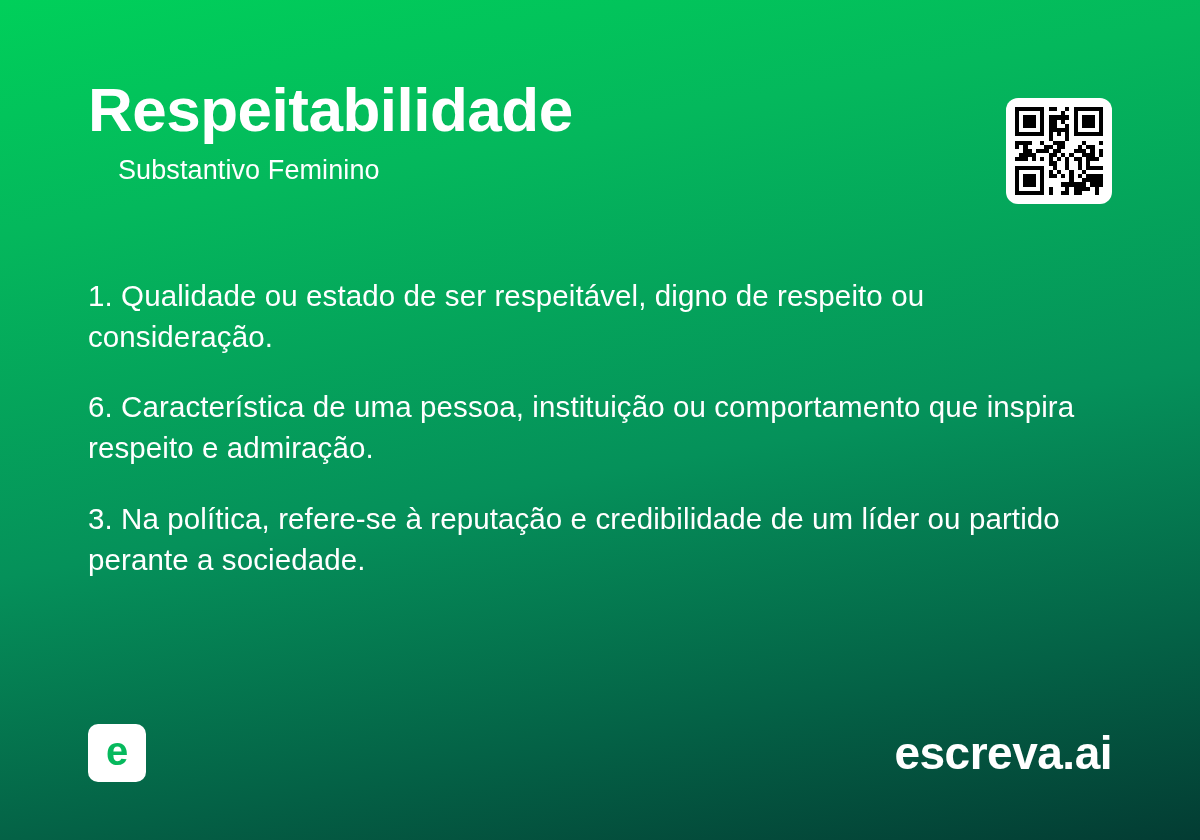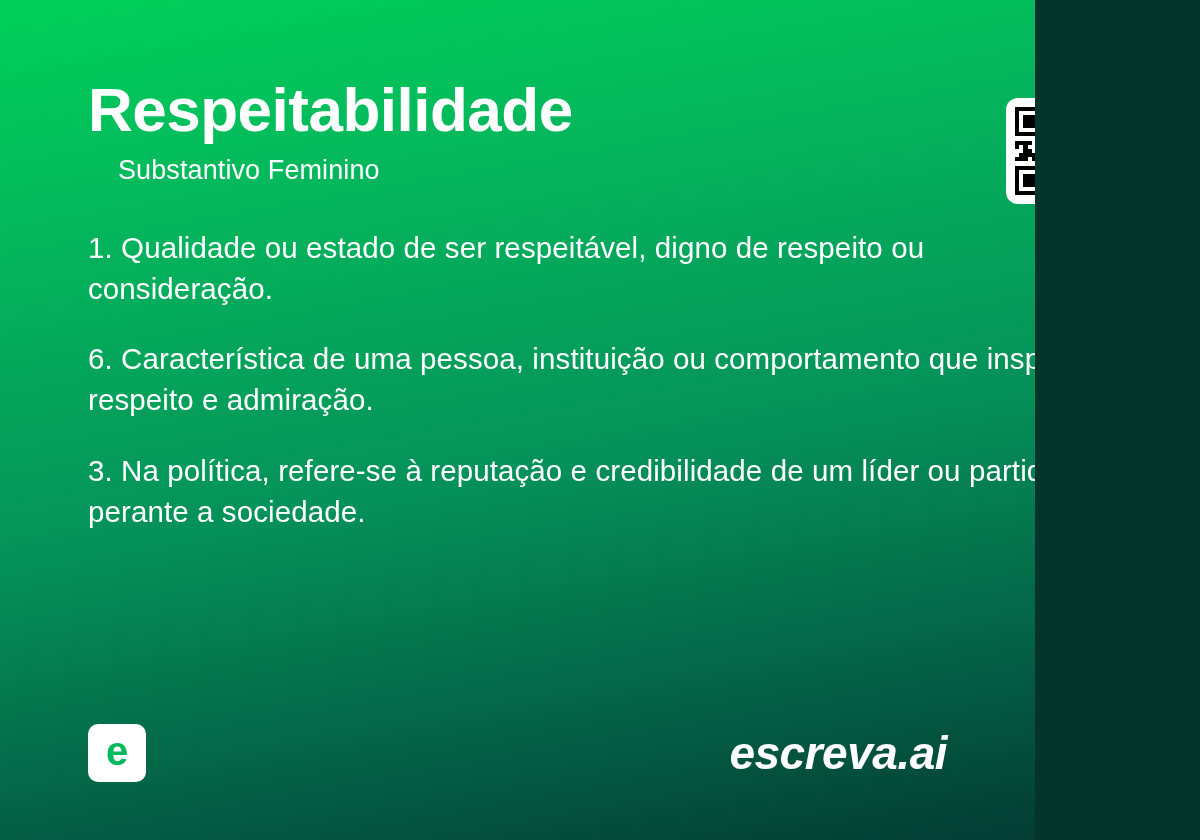--- a/index.html
+++ b/index.html
@@ -10,21 +10,21 @@
     overflow: hidden;
   }
 
   body {
     font-family: "Liberation Sans", sans-serif;
     background: #05342a;
   }
 
   .card {
     position: relative;
-    width: 1035px;
+    width: 1200px;
     height: 840px;
     background: linear-gradient(170deg, #00d05a 0%, #04b85c 22%, #05915a 55%, #046246 80%, #033c33 100%);
     overflow: hidden;
   }
 
   .card-inner {
     position: absolute;
     left: 0;
     top: 0;
     width: 1200px;
@@ -77,21 +77,21 @@
     display: grid;
     grid-template-columns: repeat(21, 1fr);
     grid-template-rows: repeat(21, 1fr);
   }
 
   .qr-grid i { display: block; }
   .qr-grid i.on { background: #000000; }
 
   
   .definitions {
-    margin-top: 24px;
+    margin-top: 72px;
     max-width: 1010px;
   }
 
   .definition {
     color: #ffffff;
     font-size: 29.5px;
     line-height: 1.38;
     margin-bottom: 30px;
     font-weight: 400;
     letter-spacing: 0.1px;
@@ -127,21 +127,20 @@
     line-height: 1;
     position: relative;
     top: -2px;
   }
 
   .brand {
     color: #ffffff;
     font-size: 46px;
     font-weight: 700;
     letter-spacing: -0.5px;
-    font-style: italic;
   }
 </style>
 </head>
 <body>
 
 <div class="card">
   <div class="card-inner">
 
     <div class="header">
       <div class="title-block">

